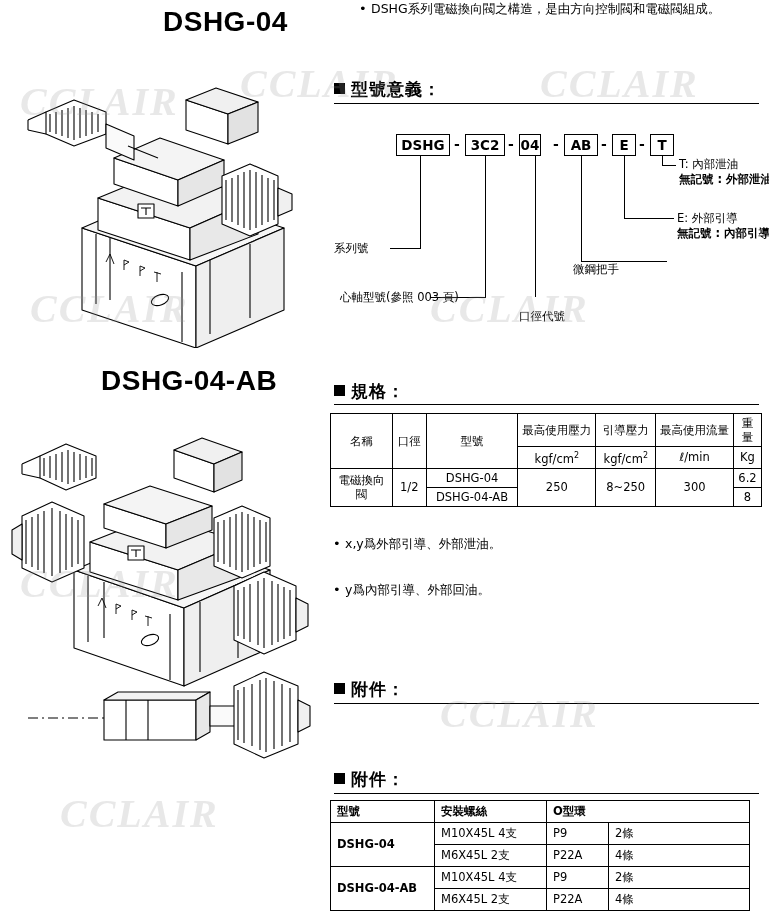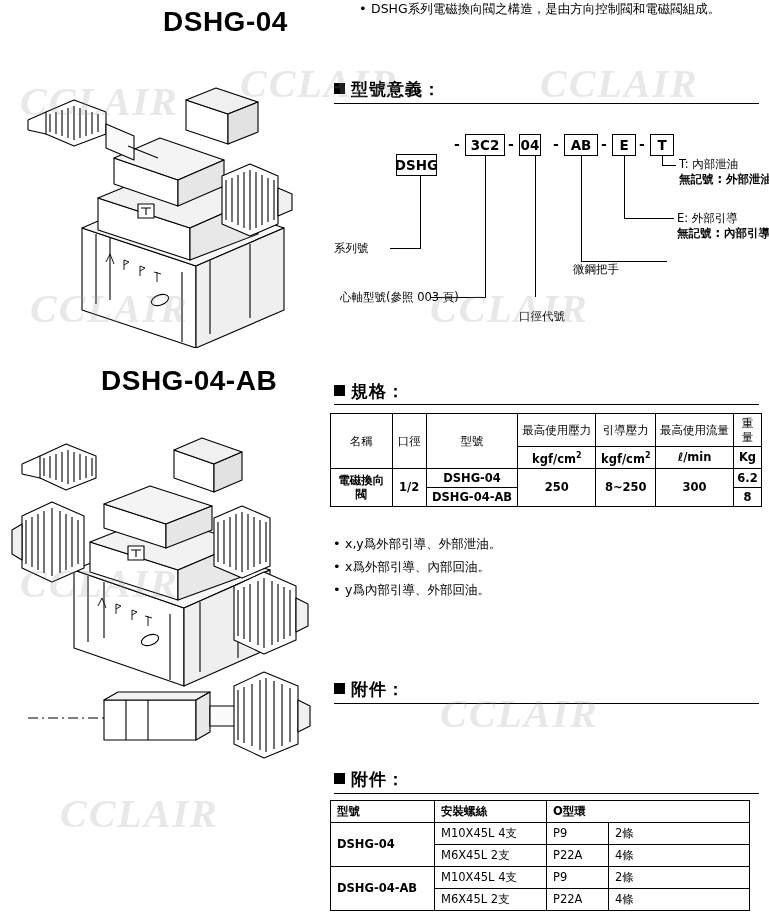--- a/index.html
+++ b/index.html
@@ -98,21 +98,21 @@
   
   table.spec {
     position:absolute;
     border-collapse:collapse;
     font-size:11.5px;
   }
   table.spec th, table.spec td {
     border:1px solid #000;
     text-align:center;
     padding:2px 3px;
-    font-weight:bold;
+    font-weight:normal;
     line-height:14px;
   }
   table.spec th { font-weight:normal; }
   .b { font-weight:bold; }
   .sup { font-size:8px; vertical-align:super; }
 
   table.acc {
     position:absolute;
     border-collapse:collapse;
     font-size:11.5px;
@@ -140,21 +140,21 @@
 
   <div class="title-1" style="left:101px; top:365px;">DSHG-04-AB</div>
 
   <div class="bullet" style="left:346px; top:0px; width:420px;margin-left:25px;">DSHG系列電磁換向閥之構造，是由方向控制閥和電磁閥組成。</div>
 
   <div class="sec-head" style="left:334px; top:78px;">
     <span class="sq"></span><span>型號意義：</span>
   </div>
   <div class="rule" style="left:334px; top:103px; width:425px;"></div>
 
-  <div class="codebox" style="left:396px; top:134px; width:41px;margin-top:20px;">DSHG</div>
+  <div class="codebox" style="left:396px; top:134px; width:54px;">DSHG</div>
   <div class="dash" style="left:454px; top:136px;">-</div>
   <div class="codebox" style="left:465px; top:134px; width:40px;">3C2</div>
   <div class="dash" style="left:508px; top:136px;">-</div>
   <div class="codebox" style="left:519px; top:134px; width:22px;">04</div>
   <div class="dash" style="left:553px; top:136px;">-</div>
   <div class="codebox" style="left:564px; top:134px; width:34px;">AB</div>
   <div class="dash" style="left:601px; top:136px;">-</div>
   <div class="codebox" style="left:612px; top:134px; width:24px;">E</div>
   <div class="dash" style="left:639px; top:136px;">-</div>
   <div class="codebox" style="left:650px; top:134px; width:24px;">T</div>
@@ -228,21 +228,20 @@
       <td>6.2</td>
     </tr>
     <tr>
       <td>DSHG-04-AB</td>
       <td>8</td>
     </tr>
   </tbody>
     </table>
 
   <div class="bullet" style="left:345px; top:535px; width:400px;">x,y爲外部引導、外部泄油。</div>
-  <div class="bullet" style="left:345px; top:558px; width:400px;">x爲外部引導、內部回油。</div>
   <div class="bullet" style="left:345px; top:581px; width:400px;">y爲內部引導、外部回油。</div>
 
   <div class="sec-head" style="left:334px; top:678px;">
     <span class="sq"></span><span>附件：</span>
   </div>
   <div class="rule" style="left:334px; top:703px; width:425px;"></div>
 
   <div class="sec-head" style="left:334px; top:768px;">
     <span class="sq"></span><span>附件：</span>
   </div>

